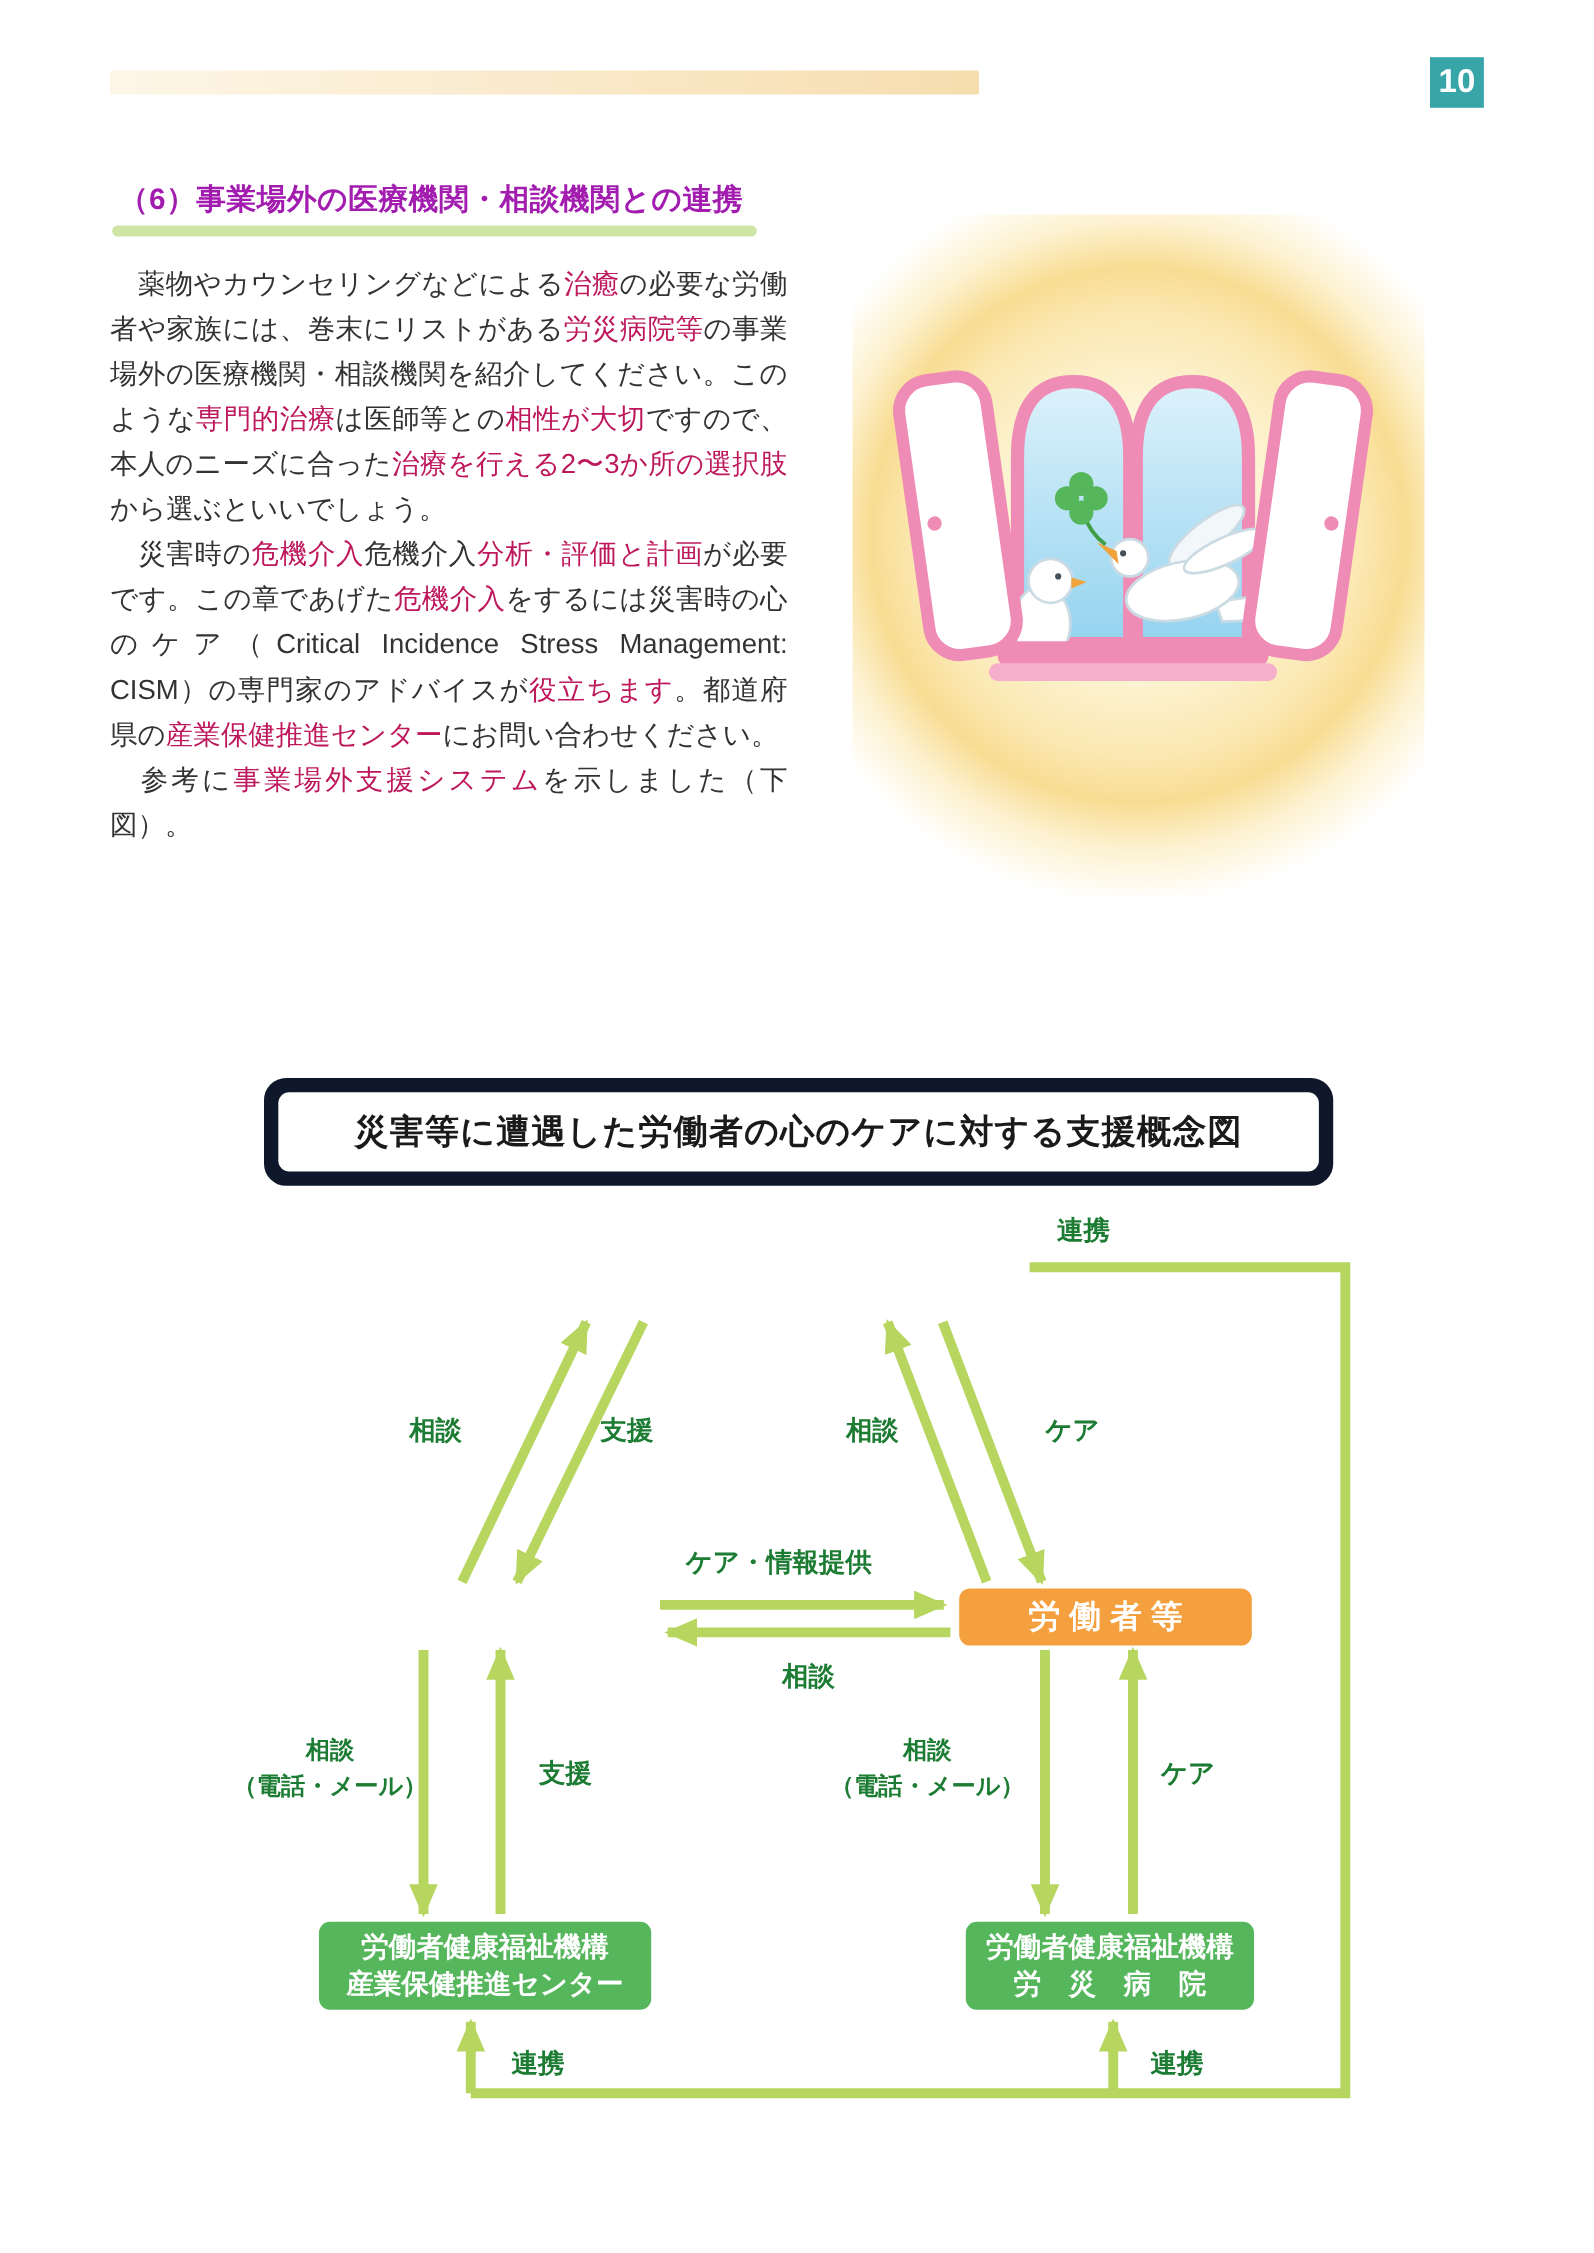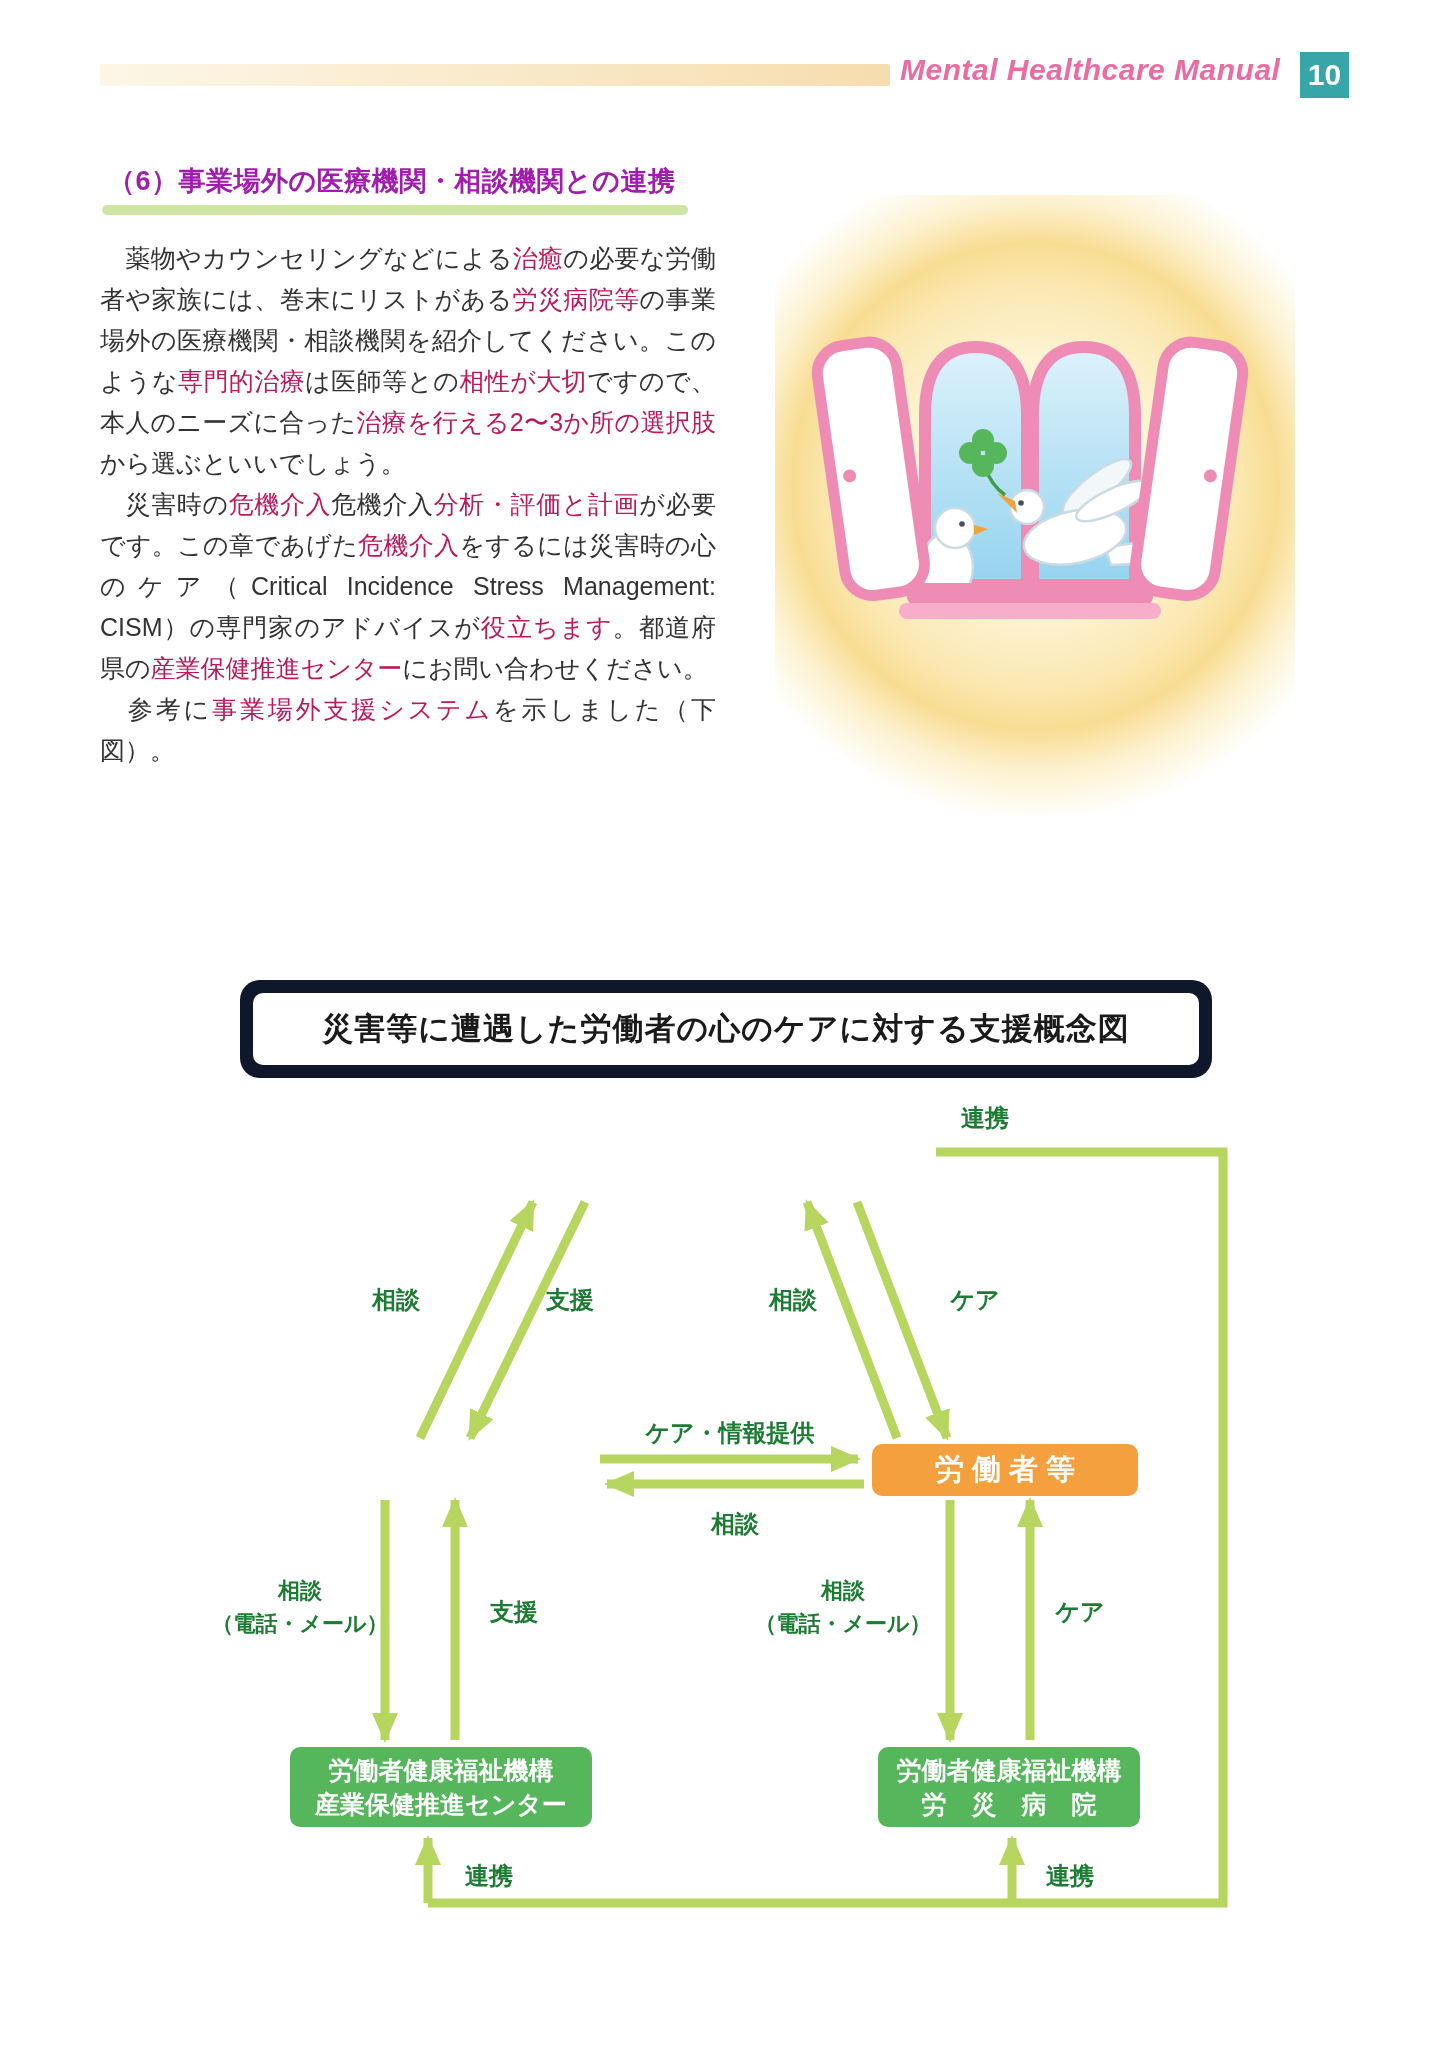--- a/index.html
+++ b/index.html
@@ -82,39 +82,38 @@
   .alabel {
     position:absolute; transform:translateX(-50%);
     color:#1d7c33; font-size:24px; font-weight:bold; white-space:nowrap;
   }
   .alabel .sub { display:block; font-size:22px; line-height:33px; text-align:center; }
   #lbl-renkei-top { left:985px;  top:1102px; }
   #lbl-soudan-l   { left:396px;  top:1284px; }
   #lbl-shien-l    { left:570px;  top:1284px; }
   #lbl-soudan-r   { left:793px;  top:1284px; }
   #lbl-care-r     { left:975px;  top:1284px; }
-  #lbl-careinfo   { left:730px;  top:1404px;margin-top:13px; }
+  #lbl-careinfo   { left:708px;  top:1404px; }
   #lbl-soudan-m   { left:735px;  top:1508px; }
   #lbl-tel-l      { left:300px;  top:1574px; text-align:center; line-height:34px; }
   #lbl-shien-v    { left:514px;  top:1596px; }
   #lbl-tel-r      { left:843px;  top:1574px; text-align:center; line-height:34px; }
   #lbl-care-v     { left:1080px; top:1596px; }
   #lbl-renkei-bl  { left:489px;  top:1860px; }
   #lbl-renkei-br  { left:1070px; top:1860px; }
 
   .arrow-layer { position:absolute; left:0; top:0; pointer-events:none; }
   .arrow { stroke:#b6d65f; stroke-width:9; fill:none; }
 </style>
 </head>
 <body>
 
 <div class="page">
 
   <div class="hdr-bar"></div>
-  <div class="hdr-title">Mental Healthcare Manual</div>
   <div class="hdr-page">10</div>
 
   <div class="sec-heading">（6）事業場外の医療機関・相談機関との連携</div>
   <div class="sec-underline"></div>
 
   <div class="body-text">
       <p><span>　薬物やカウンセリングなどによる</span><span class="gw">治癒</span><span>の必要な労働者や家族には、巻末にリストがある</span><span class="gw">労災病院等</span><span>の事業場外の医療機関・相談機関を紹介してください。このような</span><span class="gw">専門的治療</span><span>は医師等との</span><span class="gw">相性が大切</span><span>ですので、本人のニーズに合った</span><span class="gw">治療を行える2〜3か所の選択肢</span><span>から選ぶといいでしょう。</span></p>
       <p><span>　災害時の</span><span class="gw">危機介入</span><span>危機介入</span><span class="gw">分析・評価と計画</span><span>が必要です。この章であげた</span><span class="gw">危機介入</span><span>をするには災害時の心のケア（Critical Incidence Stress Management: CISM）の専門家のアドバイスが</span><span class="gw">役立ちます</span><span>。都道府県の</span><span class="gw">産業保健推進センター</span><span>にお問い合わせください。</span></p>
       <p><span>　参考に</span><span class="gw">事業場外支援システム</span><span>を示しました（下図）。</span></p>
     </div>

